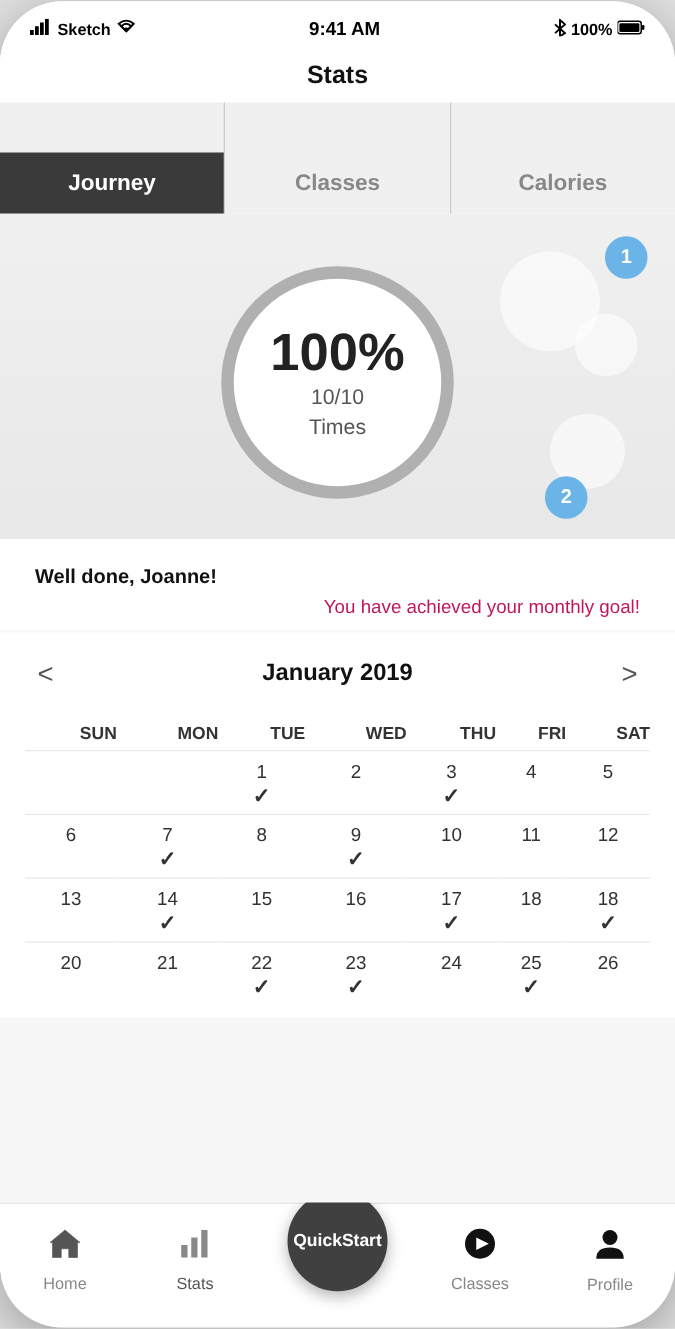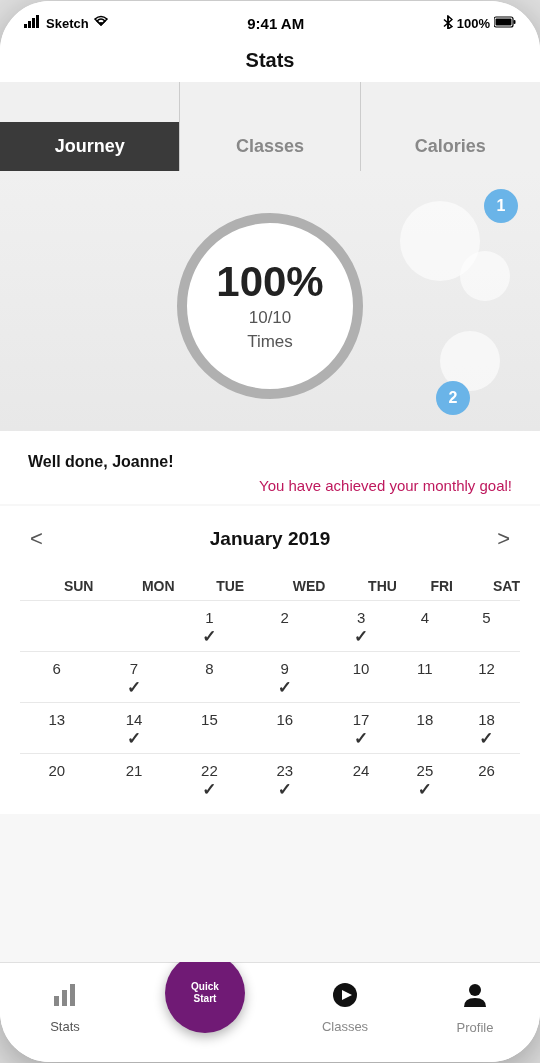--- a/index.html
+++ b/index.html
@@ -278,27 +278,26 @@
       font-size: 13px;
       color: #888;
     }
     .nav-label.active-label {
       color: #555;
     }
     .quick-start-btn {
       width: 80px;
       height: 80px;
       border-radius: 50%;
-      background: #701a75;
-      display: flex;
-      flex-direction: column;
+      background: #404040;
+      display: flex;
       align-items: center;
       justify-content: center;
       color: white;
-      font-size: 10px;
+      font-size: 14px;
       font-weight: 700;
       cursor: pointer;
       line-height: 1.2;
       text-align: center;
       margin-top: -30px;
       box-shadow: 0 4px 12px rgba(0,0,0,0.3);
     }
   </style>
 </head>
 <body>
@@ -578,20 +577,28 @@
           </tr>
 
         </tbody>
       </table>
     </div>
 
   </div>
 
   <div class="bottom-nav">
 
+    <div class="nav-item">
+      <span class="nav-icon">
+        <svg width="28" height="26" viewBox="0 0 28 26">
+          <path d="M14 2 L2 12 L4 12 L4 24 L11 24 L11 17 L17 17 L17 24 L24 24 L24 12 L26 12 Z" fill="#555" stroke="#555" stroke-width="0.5"></path>
+        </svg>
+      </span>
+      <span class="nav-label">Home</span>
+    </div>
 
     <div class="nav-item">
       <span class="nav-icon">
         <svg width="26" height="26" viewBox="0 0 26 26">
           <rect x="2" y="14" width="5" height="10" fill="#888"></rect>
           <rect x="10" y="8" width="5" height="16" fill="#888"></rect>
           <rect x="18" y="2" width="5" height="22" fill="#888"></rect>
         </svg>
       </span>
       <span class="nav-label active-label">Stats</span>

